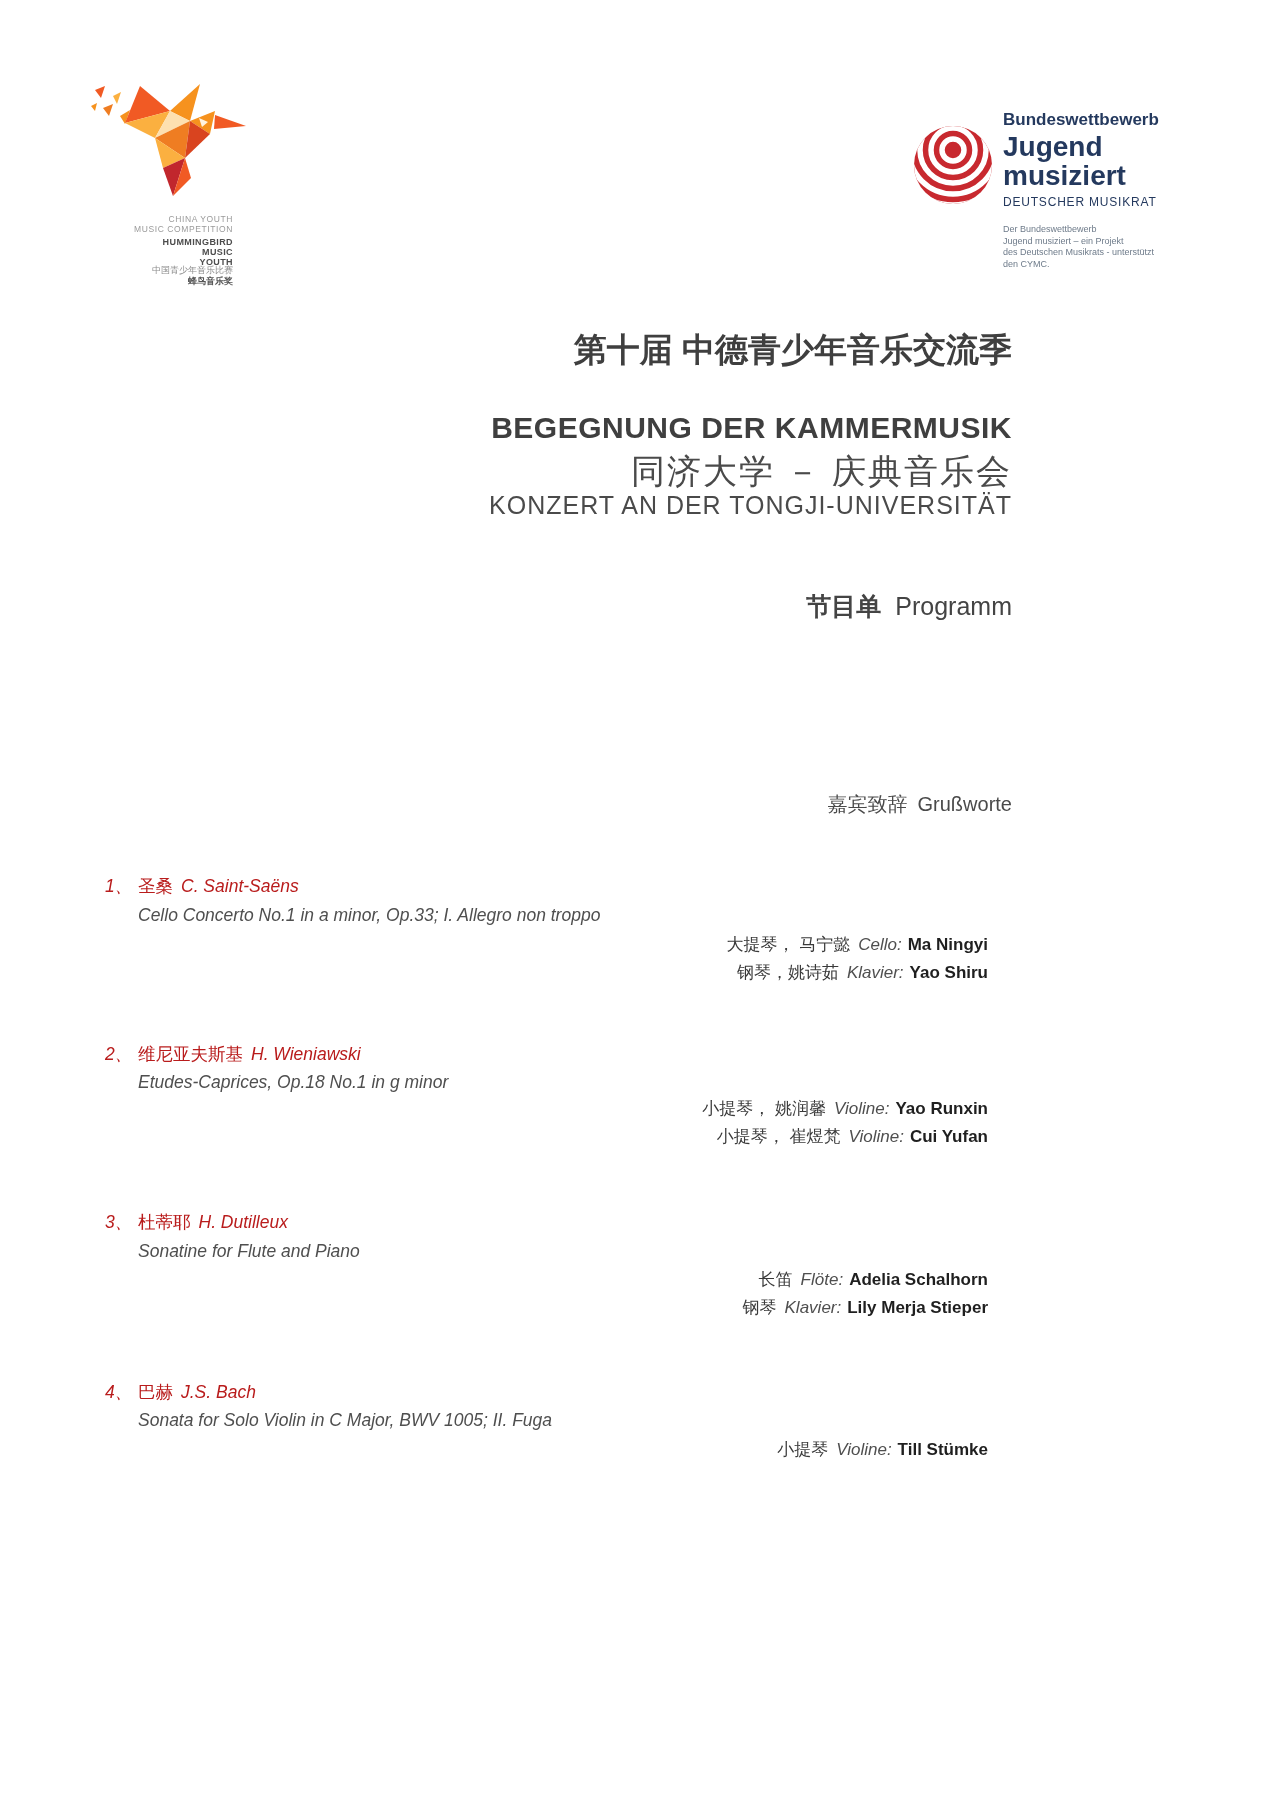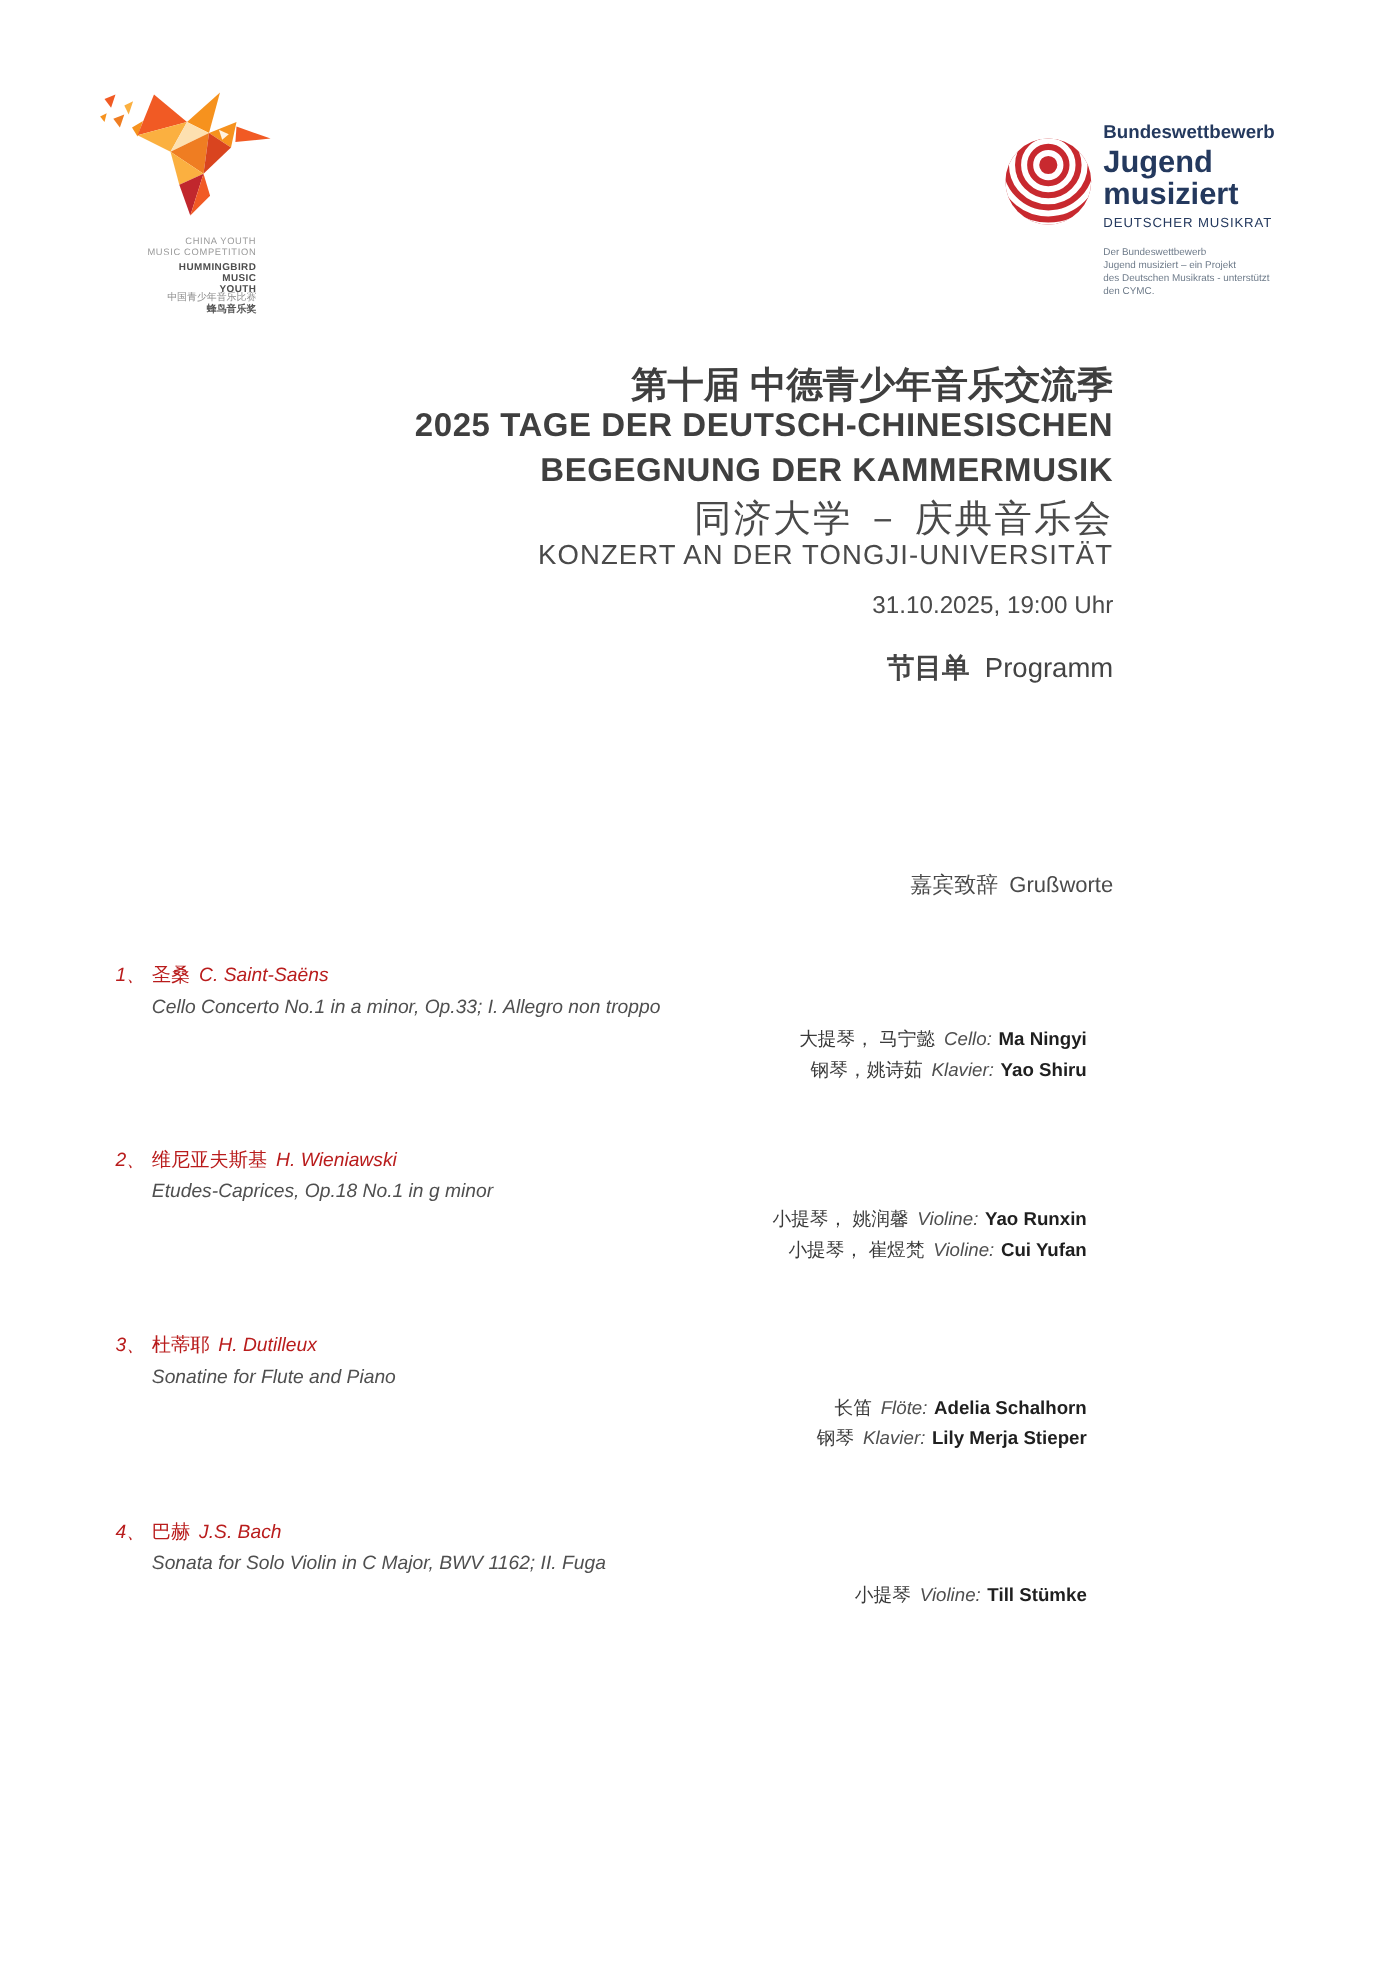--- a/index.html
+++ b/index.html
@@ -109,25 +109,23 @@
   <div class="abs jm-brand-2">musiziert</div>
   <div class="abs jm-sub">DEUTSCHER MUSIKRAT</div>
   <div class="abs jm-note">
     <div>Der Bundeswettbewerb</div>
     <div>Jugend musiziert – ein Projekt</div>
     <div>des Deutschen Musikrats - unterstützt</div>
     <div>den CYMC.</div>
   </div>
 
   <div class="abs titlewrap t-cn1">第十届 中德青少年音乐交流季</div>
-  <div class="abs titlewrap t-de1">2025 TAGE DER DEUTSCH-CHINESISCHEN</div>
   <div class="abs titlewrap t-de2">BEGEGNUNG DER KAMMERMUSIK</div>
   <div class="abs titlewrap t-cn2">同济大学 － 庆典音乐会</div>
   <div class="abs titlewrap t-de3">KONZERT AN DER TONGJI-UNIVERSITÄT</div>
-  <div class="abs titlewrap t-date">31.10.2025, 19:00 Uhr</div>
   <div class="abs titlewrap t-prog">
     <span class="cn">节目单</span><span>Programm</span>
   </div>
 
   <div class="abs titlewrap greeting">
     <span class="cn">嘉宾致辞</span><span>Grußworte</span>
   </div>
 
   <div class="abs p-line" style="top:874px;">
     <span class="p-num">1、</span><span class="p-cn">圣桑</span><span class="p-latin">C. Saint-Saëns</span>
@@ -158,18 +156,18 @@
   <div class="abs perf" style="top:1268px;margin-left:39px;">
     <span>长笛</span><span class="role">Flöte:</span><span class="name">Adelia Schalhorn</span>
   </div>
   <div class="abs perf" style="top:1296px;">
     <span>钢琴</span><span class="role">Klavier:</span><span class="name">Lily Merja Stieper</span>
   </div>
 
   <div class="abs p-line" style="top:1380px;">
     <span class="p-num">4、</span><span class="p-cn">巴赫</span><span class="p-latin">J.S. Bach</span>
   </div>
-  <div class="abs p-piece" style="top:1410px;">Sonata for Solo Violin in C Major, BWV 1162; II. Fuga</div>
+  <div class="abs p-piece" style="top:1410px;">Sonata for Solo Violin in C Major, BWV 1005; II. Fuga</div>
   <div class="abs perf" style="top:1438px;">
     <span>小提琴</span><span class="role">Violine:</span><span class="name">Till Stümke</span>
   </div>
 
 </div>
 
 </body></html>

